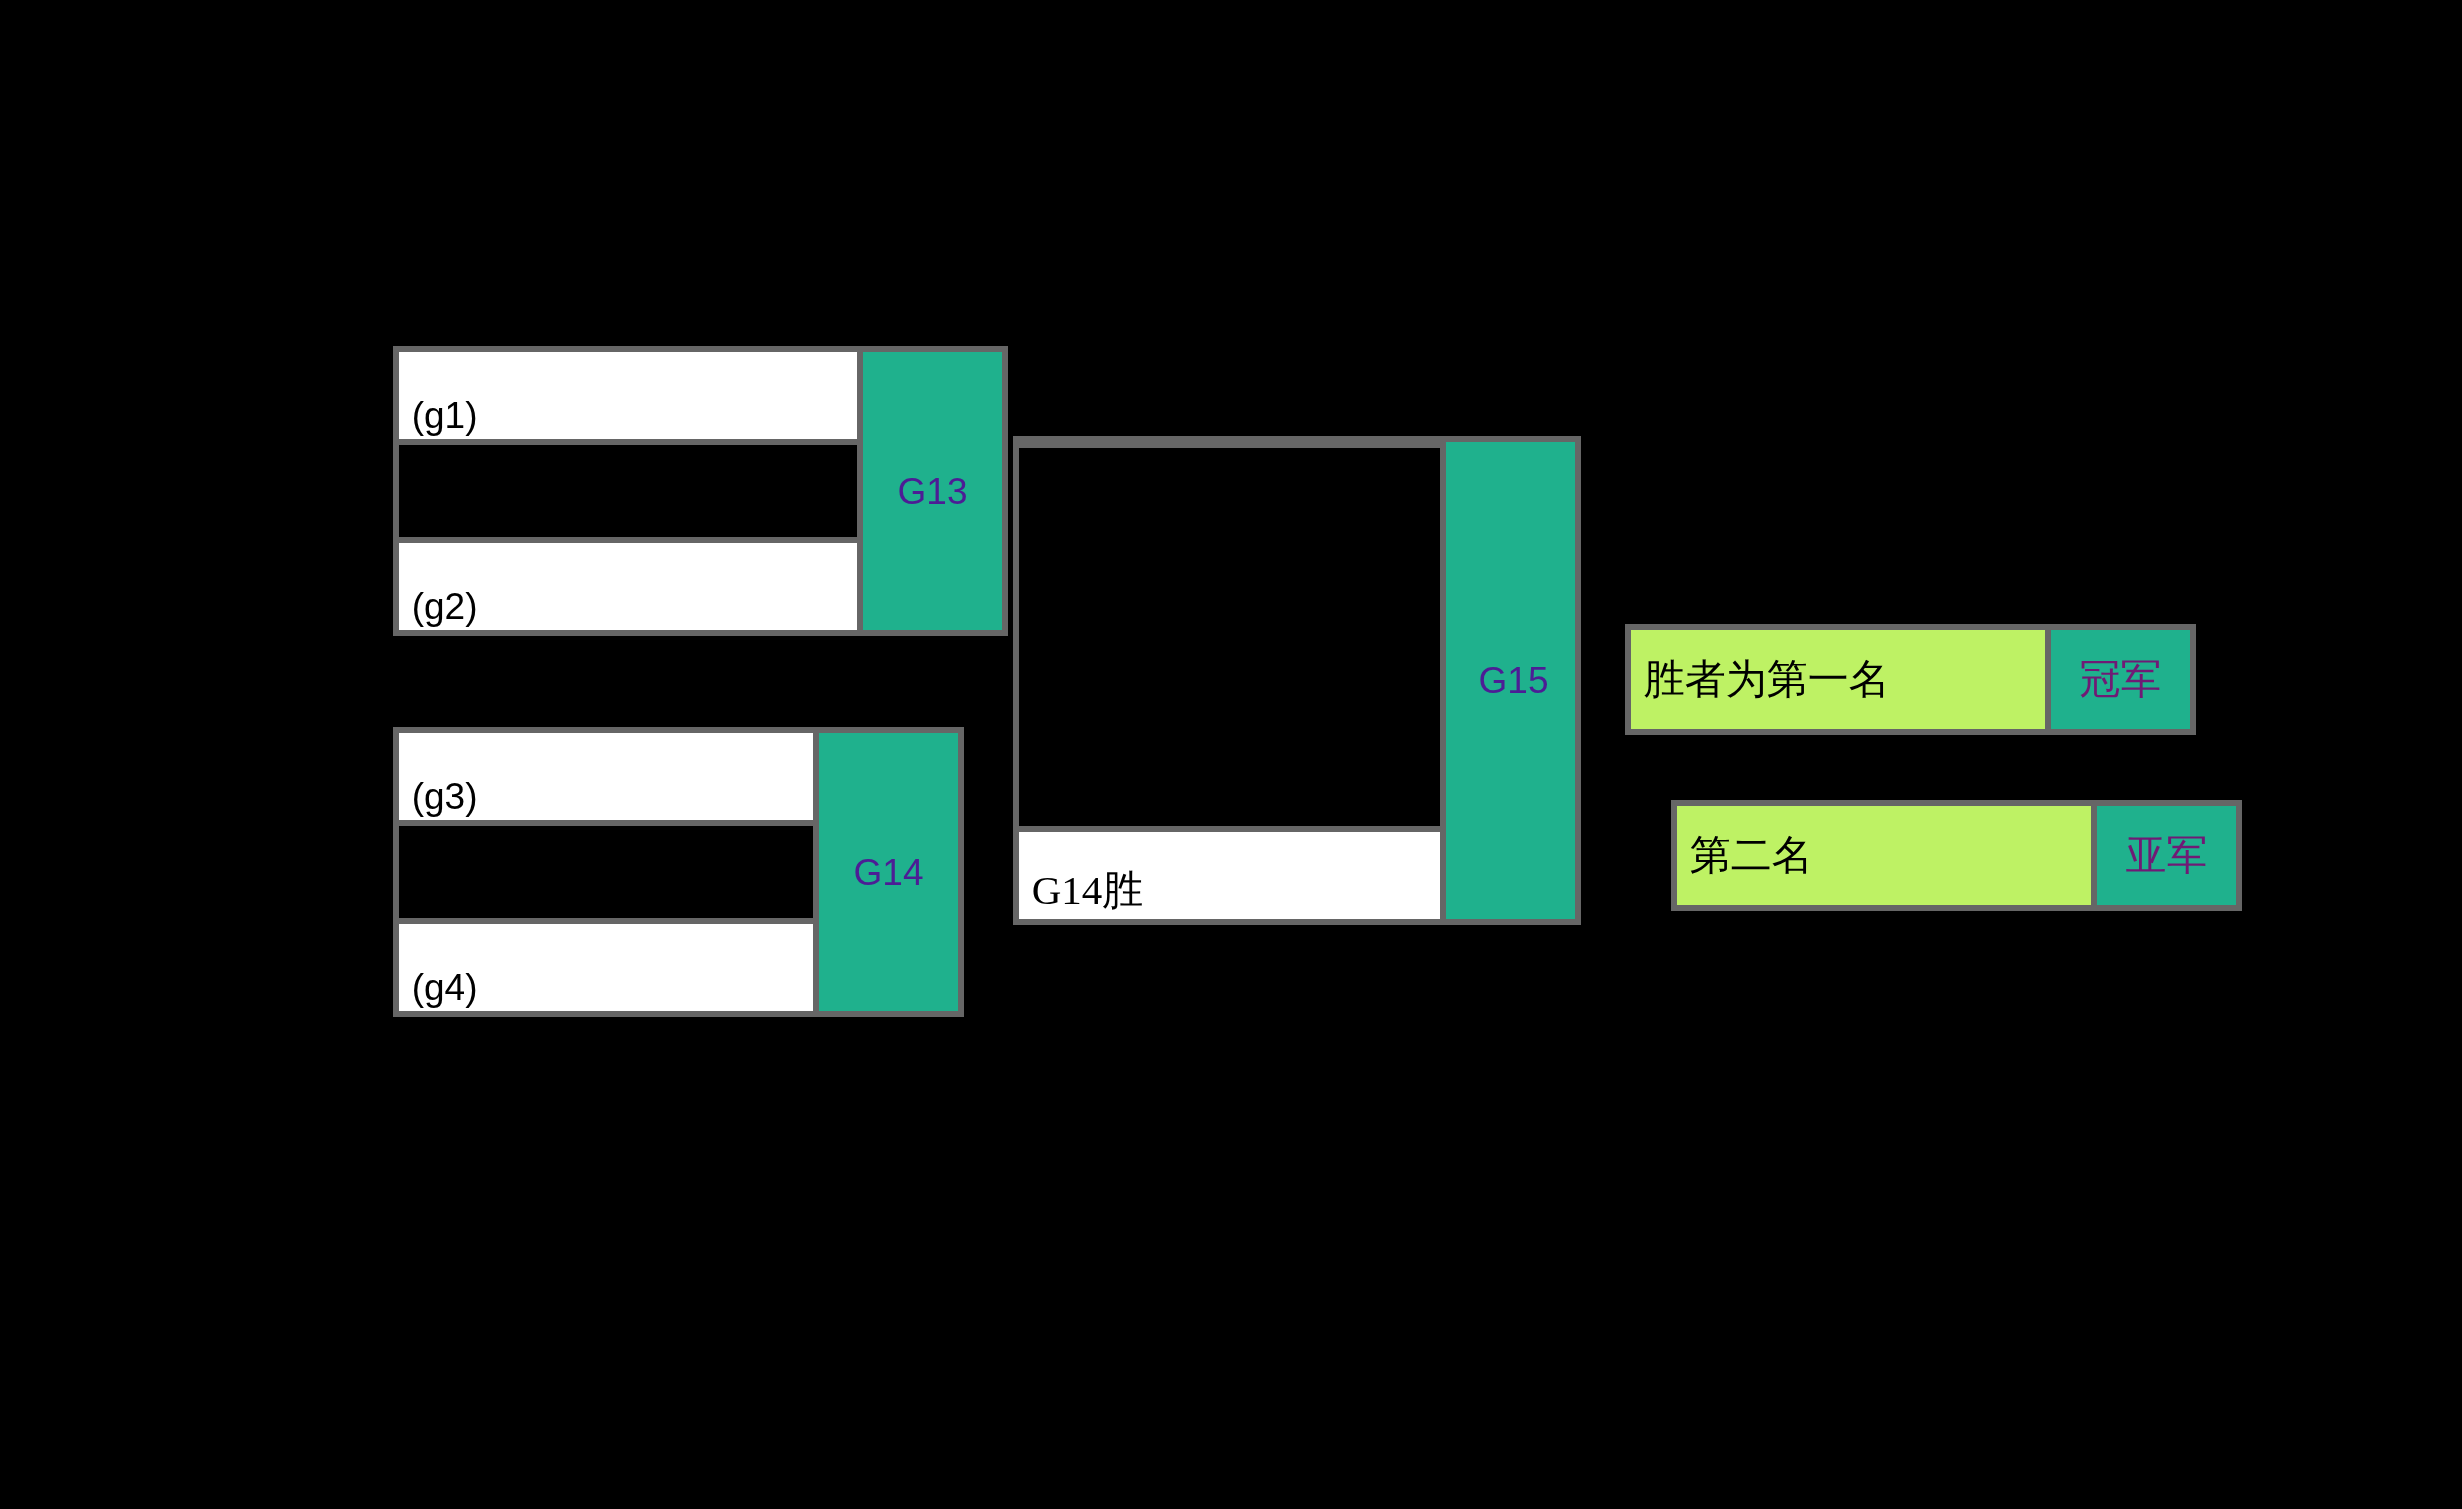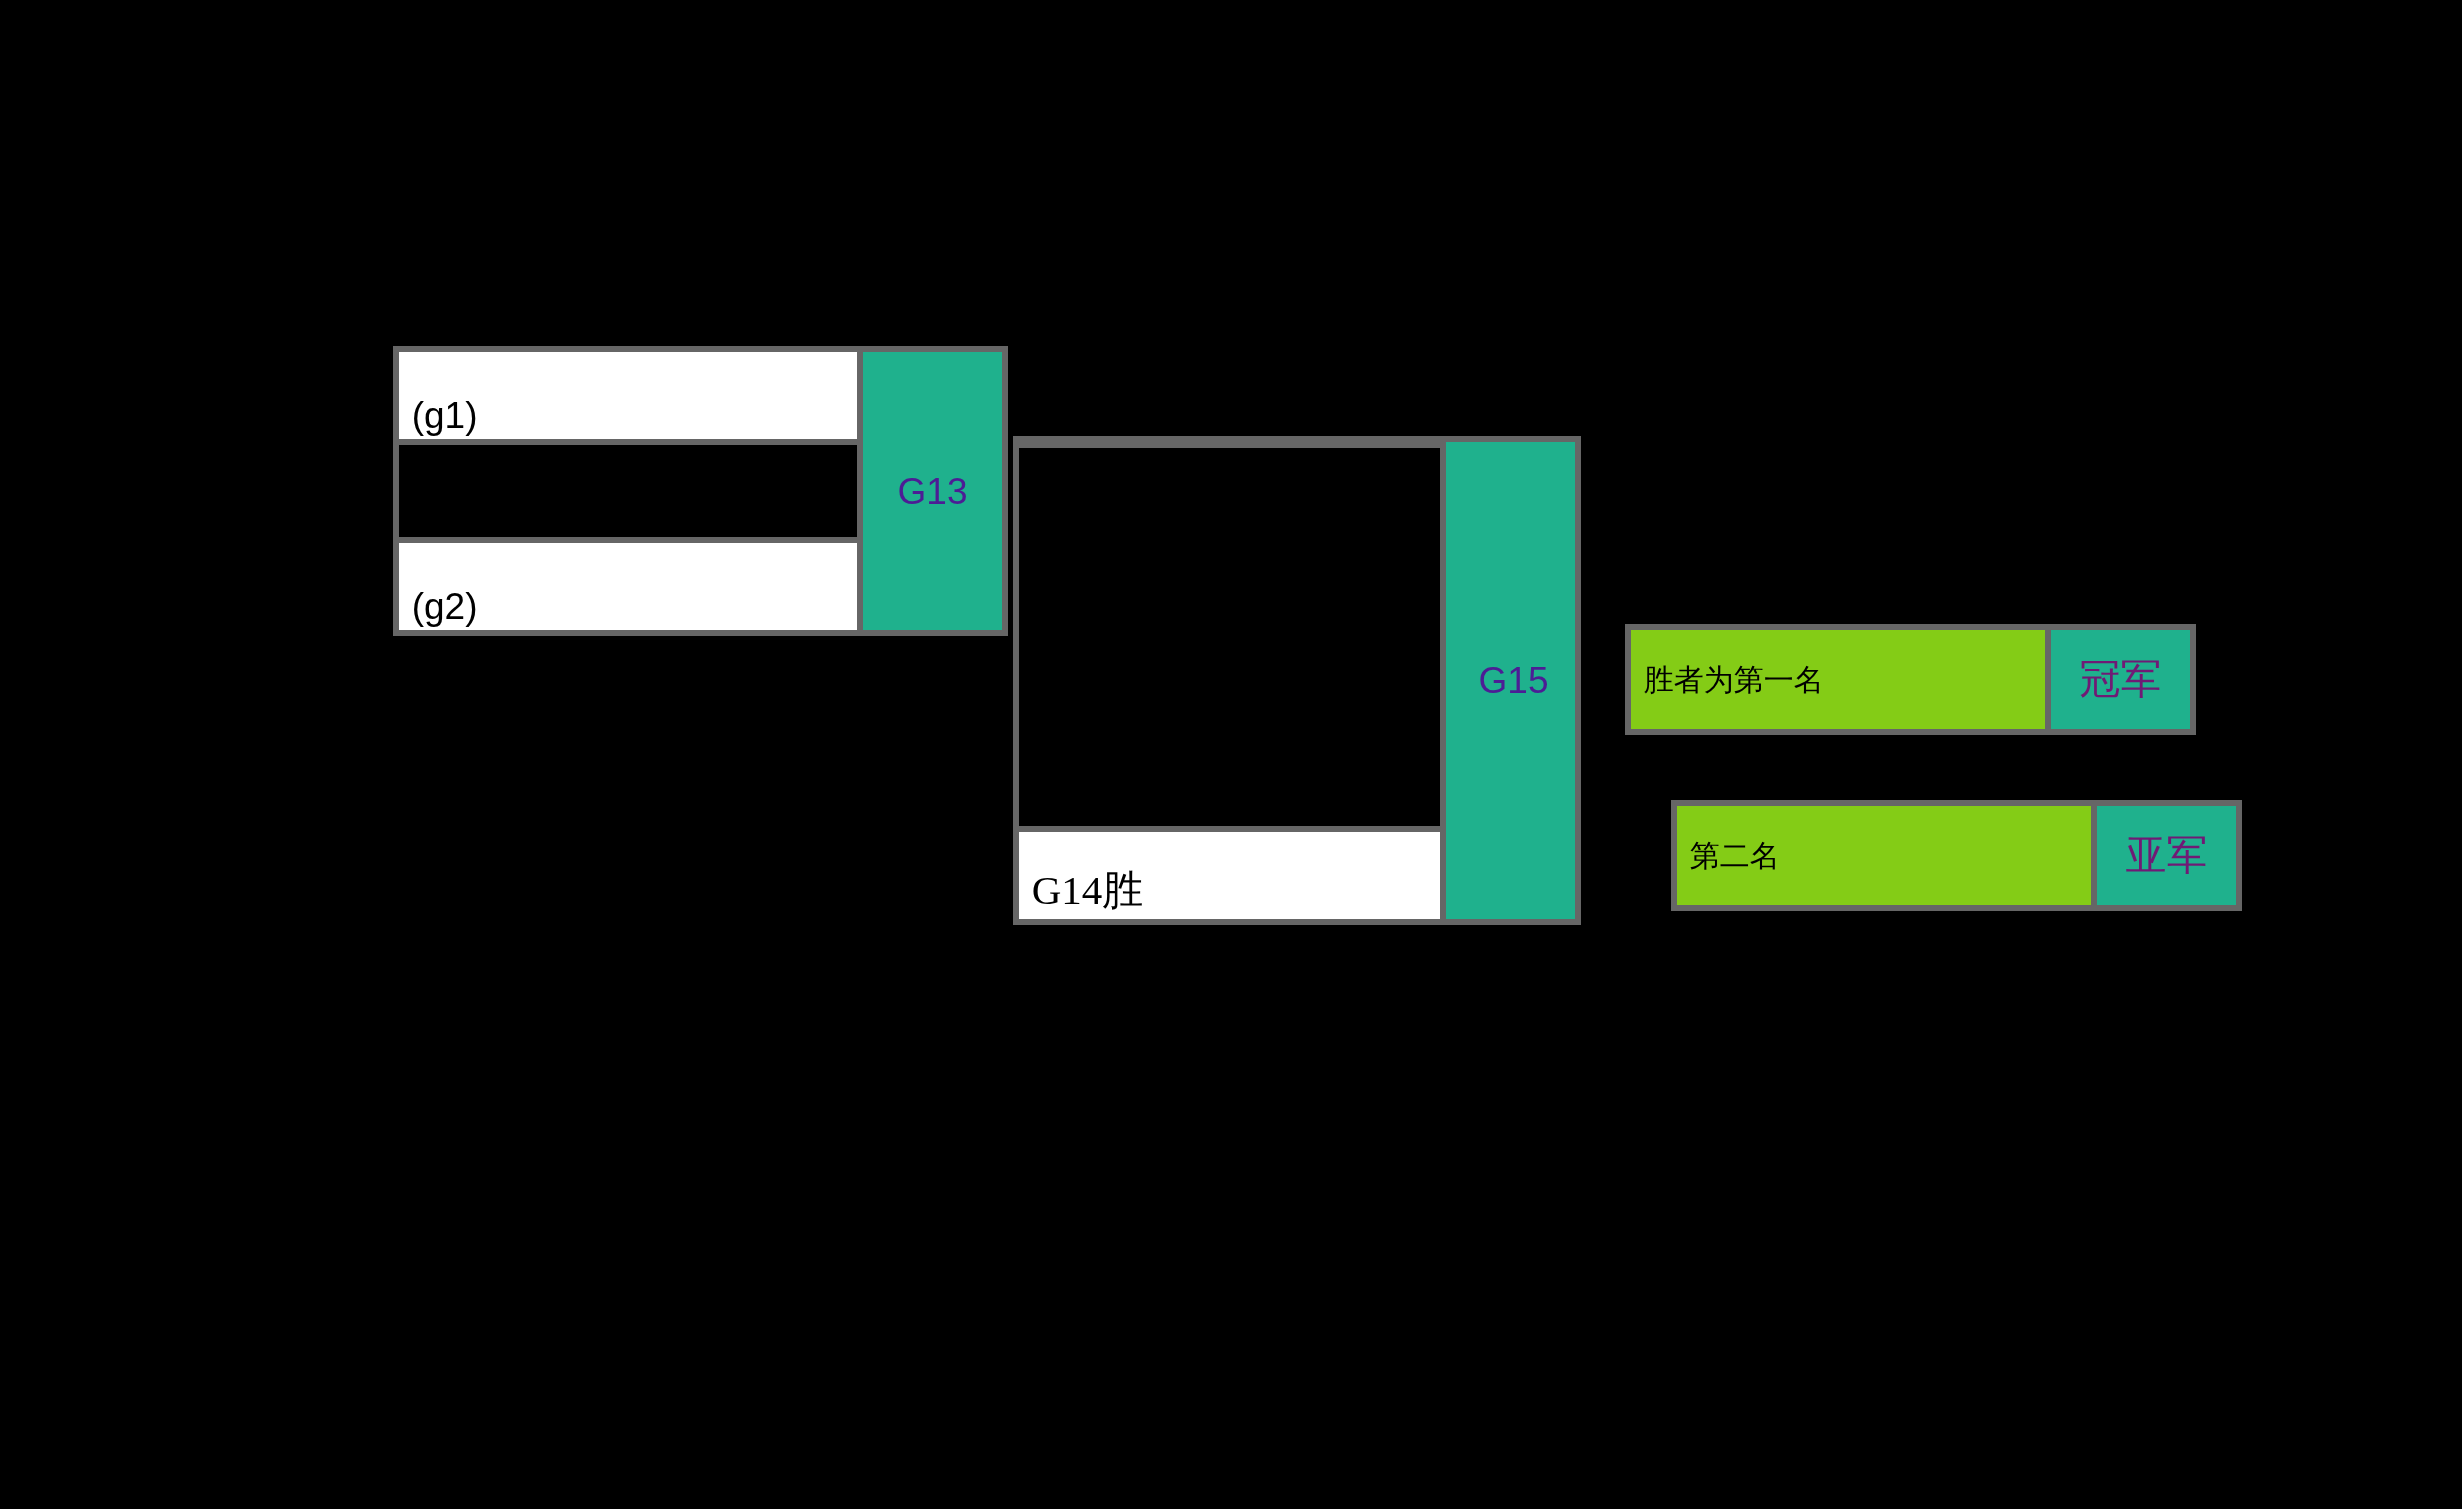--- a/index.html
+++ b/index.html
@@ -79,28 +79,28 @@
     box-sizing: border-box;
     display: flex;
     flex-direction: row;
     align-items: stretch;
     border: 6.4px solid #666666;
     background: transparent;
   }
   .rowblock .label {
     flex: 1 1 auto;
     min-width: 0;
-    background: #84cc16;
+    background: #bef264;
     color: #000000;
     box-sizing: border-box;
     display: flex;
     align-items: center;
     padding-left: 12.7px;
     font-family: "Liberation Serif", "DejaVu Serif", serif;
-    font-size: 30px;
+    font-size: 41px;
     line-height: 1.0;
     white-space: nowrap;
     overflow: hidden;
   }
   .rowblock .rank {
     flex: 0 0 auto;
     background: #1fb18d;
     color: #701a75;
     box-sizing: border-box;
     display: flex;
@@ -135,20 +135,28 @@
 
   <div class="block" id="blk-g13">
     <div class="slots">
       <div class="slot">(g1)</div>
       <div class="gap"></div>
       <div class="slot">(g2)</div>
     </div>
     <div class="winner">G13</div>
   </div>
 
+  <div class="block" id="blk-g14">
+    <div class="slots">
+      <div class="slot">(g3)</div>
+      <div class="gap"></div>
+      <div class="slot">(g4)</div>
+    </div>
+    <div class="winner">G14</div>
+  </div>
 
   <div class="block" id="blk-g15">
     <div class="slots">
       <div class="gap"></div>
       <div class="slot cjk">G14胜</div>
     </div>
     <div class="winner">G15</div>
   </div>
 
   <div class="rowblock" id="blk-champion">

